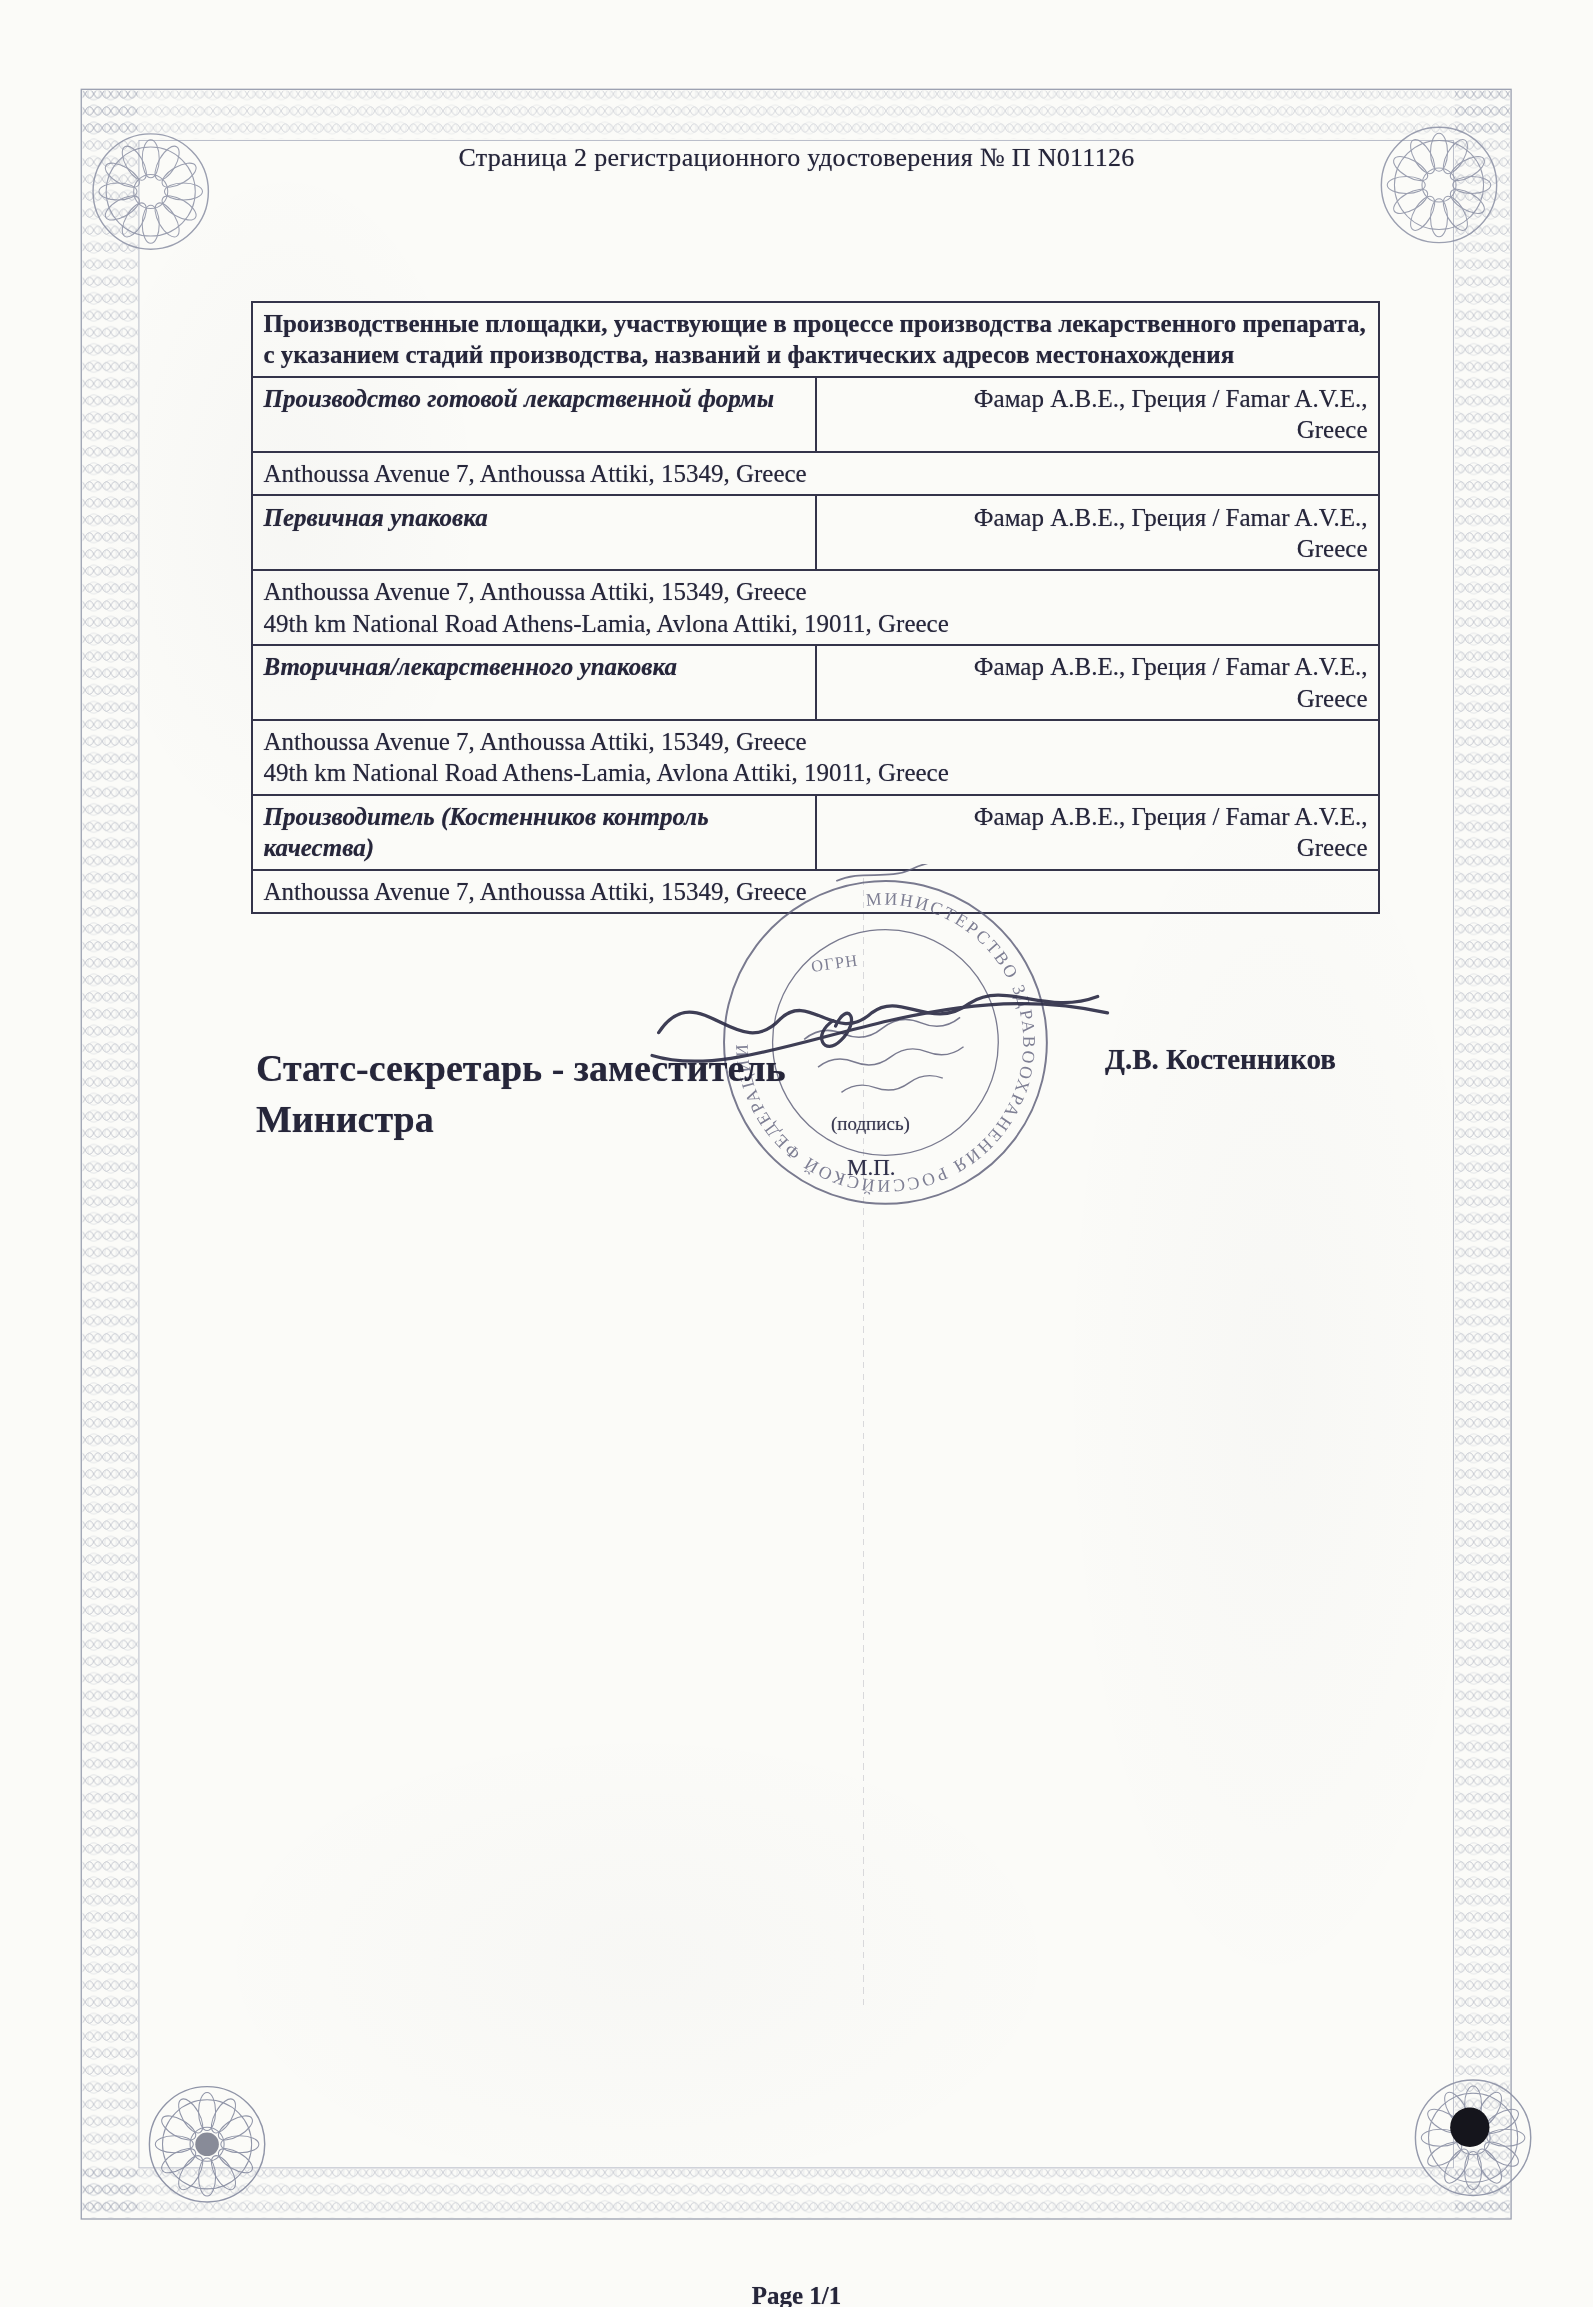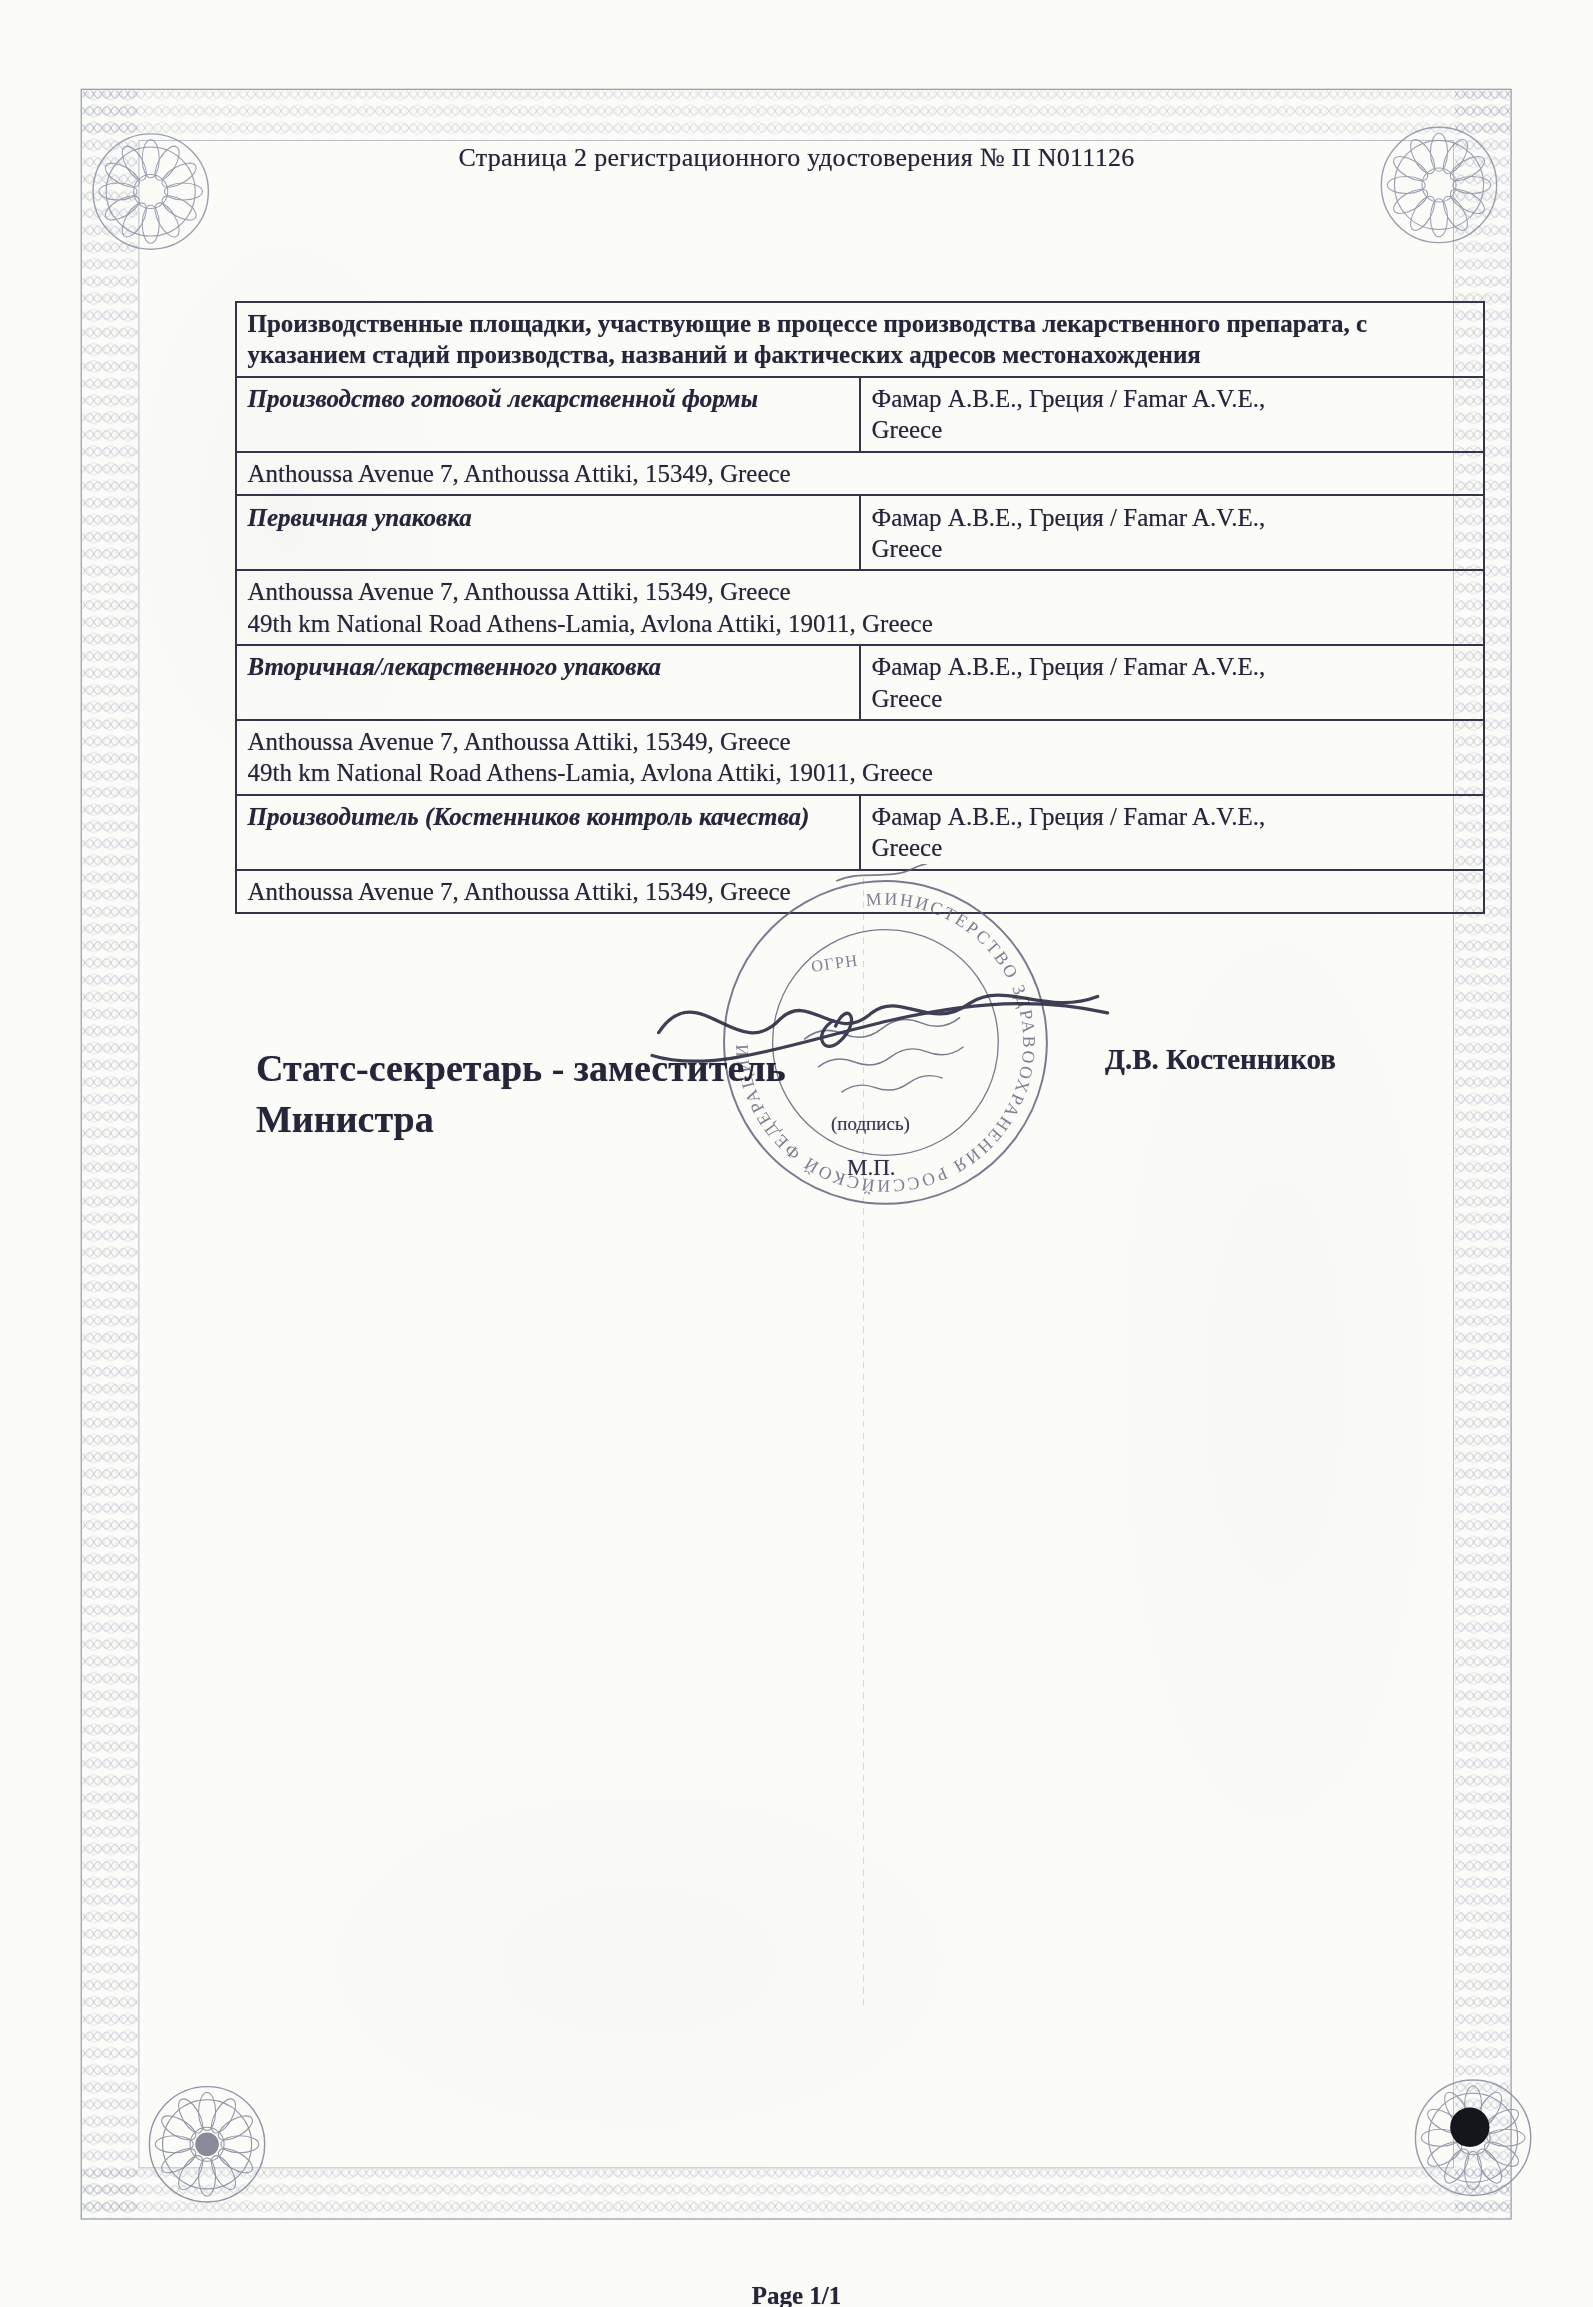--- a/index.html
+++ b/index.html
@@ -23,30 +23,30 @@
 
   .border-frame { position:absolute; left:0; top:0; z-index:1; }
 
   .doc-header {
     position:absolute; left:0; top:143px; width:100%;
     text-align:center; font-size:26px; letter-spacing:0.3px;
     z-index:3;
   }
 
   table.doc-table {
-    position:absolute; left:235px; top:301px; width:1250px;
+    position:absolute; left:251px; top:301px; width:1129px;
     border-collapse:collapse; font-size:25px; line-height:1.25;
     z-index:3; table-layout:fixed;
   }
   table.doc-table td {
     border:2px solid #34344a; padding:5.2px 10.5px; vertical-align:top;
   }
   td.title-cell { font-weight:bold; }
   td.stage-cell { font-style:italic; font-weight:bold; width:641px; }
-  td.mfr-cell   { white-space:pre-line; }
+  td.mfr-cell   { white-space:pre-line;text-align:right; }
   td.addr-cell  { white-space:pre-line;margin-left:25px; }
 
   .sig-title {
     position:absolute; left:256px; top:1043px; z-index:5;
     font-size:38px; font-weight:bold; line-height:1.35;
     white-space:pre-line;
   }
   .sig-name {
     position:absolute; left:1105px; top:1043px; z-index:5;
     font-size:29px; font-weight:bold;

